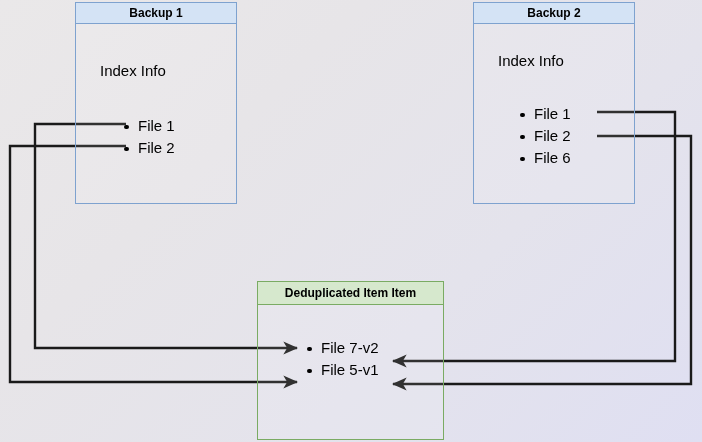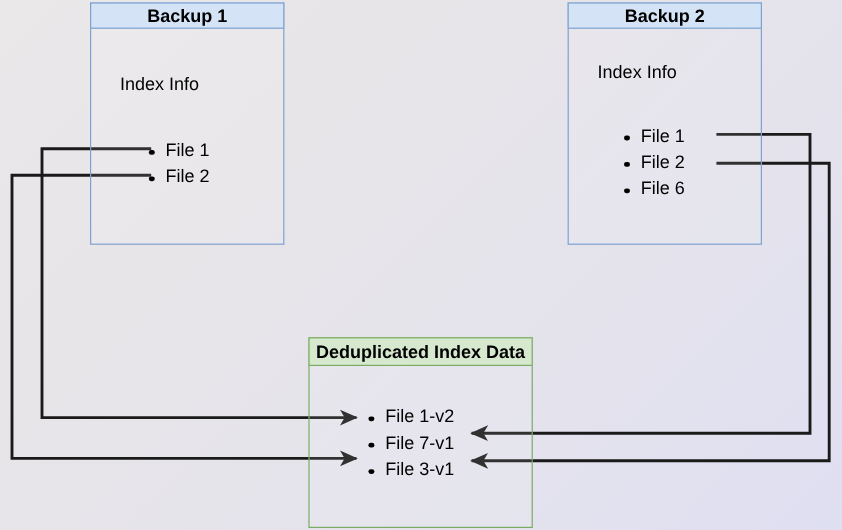--- a/index.html
+++ b/index.html
@@ -46,21 +46,21 @@
     background: rgba(255,255,255,0.10);
   }
   .box-header {
     position: absolute;
     left: 0;
     top: 0;
     width: 100%;
     box-sizing: border-box;
     text-align: left;
     font-weight: bold;
-    font-size: 15px;
+    font-size: 12px;
     color: #000;
     line-height: 1;
     display: flex;
     align-items: center;
     justify-content: center;
   }
   .box-blue .box-header {
     height: 22px;
     background: #d4e3f5;
     border: 1.4px solid #7ea2cf;
@@ -142,21 +142,20 @@
     <div class="box-subtitle" style="left:25px; top:50px;">Index Info</div>
     <ul class="item-list" style="left:46px; top:101px;">
       <li>File 1</li>
       <li>File 2</li>
       <li>File 6</li>
     </ul>
   </div>
 
   <div class="box box-green" style="left:257px; top:281px; width:187px; height:159px;">
     <div class="box-frame"></div>
-    <div class="box-header">Deduplicated Index Data</div>
+    <div class="box-header">Deduplicated Item Item</div>
     <ul class="item-list" style="left:49px; top:56px;">
-      <li>File 1-v2</li>
-      <li>File 7-v1</li>
-      <li>File 3-v1</li>
+      <li>File 7-v2</li>
+      <li>File 5-v1</li>
     </ul>
   </div>
 
 </div>
 
 </body></html>

